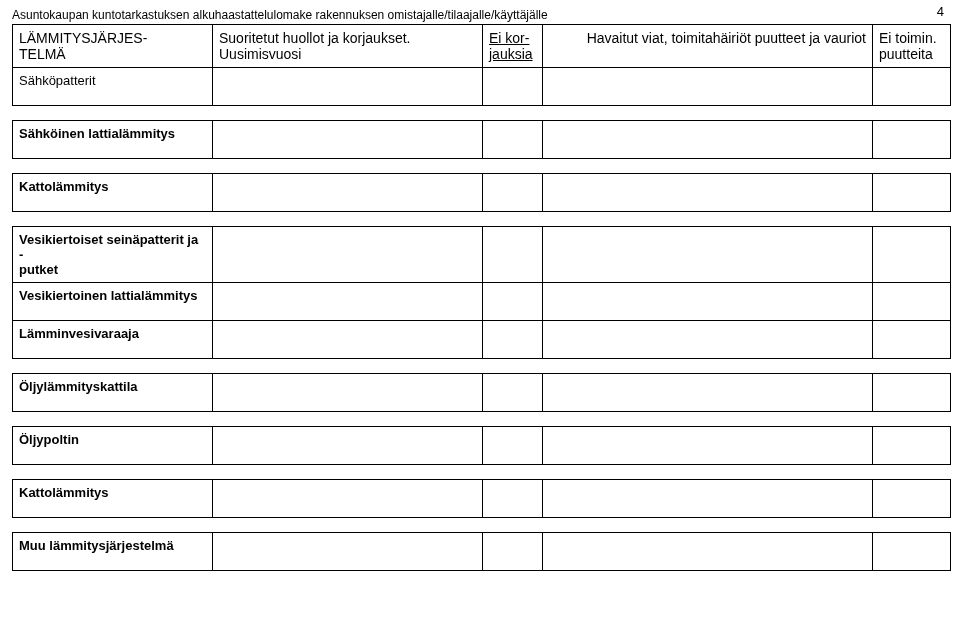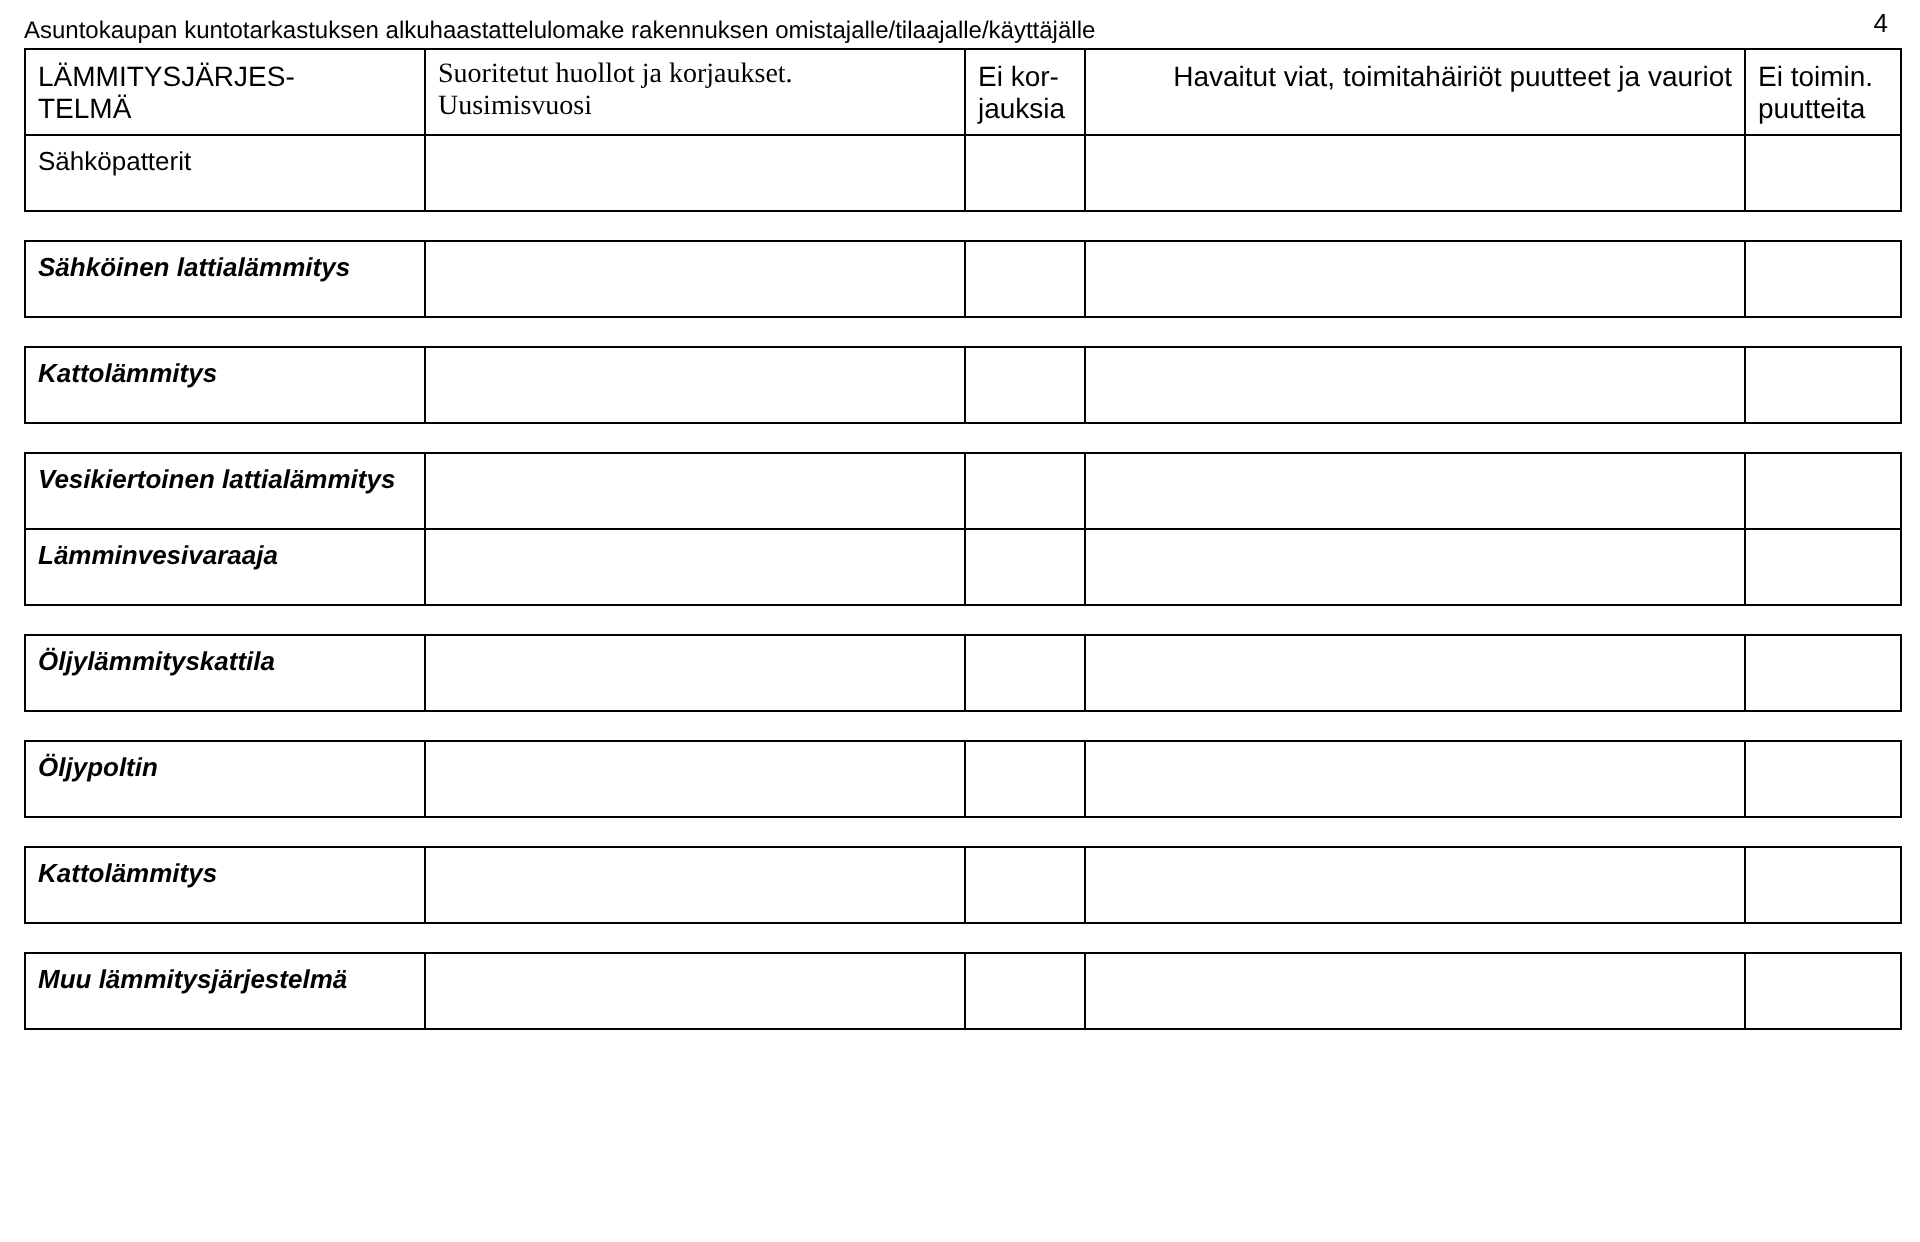--- a/index.html
+++ b/index.html
@@ -28,27 +28,27 @@
     table-layout: fixed;
   }
   td {
     border: 1px solid #000;
     padding: 5px 6px;
     vertical-align: top;
     font-size: 13px;
     height: 38px;
   }
   td.label { width: 200px; }
-  td.c2 { width: 270px; font-family: Liberation Serif, serif; }
-  td.c3 { width: 60px; }
+  td.c2 { width: 270px; }
+  td.c3 { width: 60px; text-decoration: underline; }
   td.c4 { width: 330px; text-align: right; }
   td.c5 { width: 78px; }
   tr.hdr td { font-size: 14px; }
   tr.hdr td.label { font-weight: normal; }
-  .bold { font-weight: bold; font-style: italic; }
+  .bold { font-weight: bold; }
   .gap { height: 14px; }
   .single-row td { height: 38px; }
 </style>
 </head>
 <body>
 
 <div class="pgnum">4</div>
 <div class="doctitle">Asuntokaupan kuntotarkastuksen alkuhaastattelulomake rakennuksen omistajalle/tilaajalle/käyttäjälle</div>
 
 <table>
@@ -107,20 +107,30 @@
     <td class="c4"></td>
     <td class="c5"></td>
   </tr>
 </tbody>
   </table>
 
 <div class="gap"></div>
 
 <table>
   <tbody>
+      <tr>
+    <td class="label bold">
+      <span>Vesikiertoiset seinäpatterit ja -</span><br>
+      <span>putket</span>
+    </td>
+    <td class="c2"></td>
+    <td class="c3"></td>
+    <td class="c4"></td>
+    <td class="c5"></td>
+  </tr>
   <tr>
     <td class="label bold">Vesikiertoinen lattialämmitys</td>
     <td class="c2"></td>
     <td class="c3"></td>
     <td class="c4"></td>
     <td class="c5"></td>
   </tr>
   <tr>
     <td class="label bold">Lämminvesivaraaja</td>
     <td class="c2"></td>

